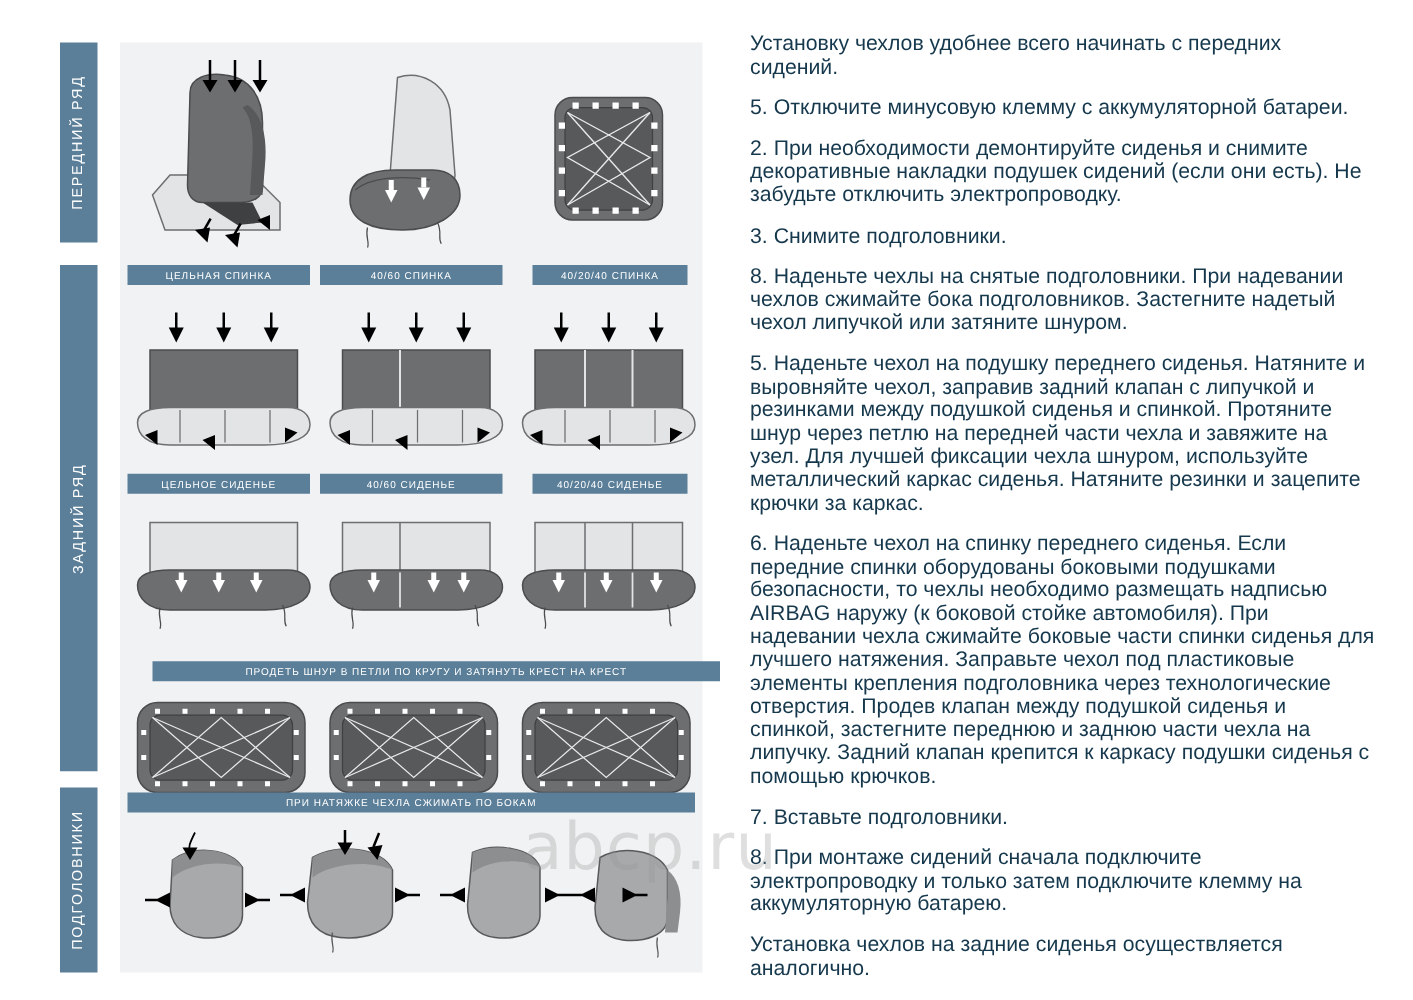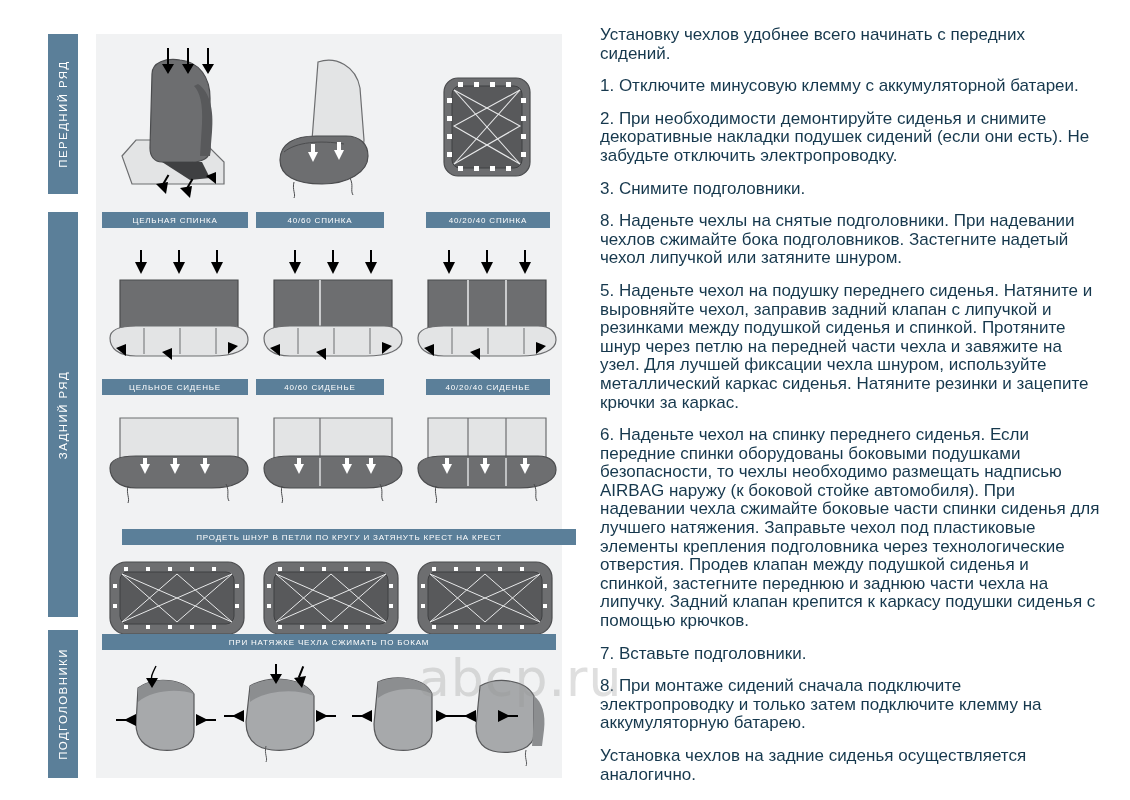--- a/index.html
+++ b/index.html
@@ -86,21 +86,21 @@
     background: #5b7f99;
     color: #fff;
     font-size: 8px;
     letter-spacing: 0.8px;
     display: flex;
     align-items: center;
     justify-content: center;
     box-sizing: border-box;
   }
   .seg1 { left: 0;     width: 146px; }
-  .seg2 { left: 154px; width: 128px; }
+  .seg2 { left: 154px; width: 146px; }
   .seg3 { left: 308px; width: 124px; margin-left: 16px; }
 
   .row {
     position: absolute;
     left: 6px;
     width: 454px;
   }
   .cell {
     position: absolute;
     top: 0;
@@ -544,21 +544,21 @@
             </g>
           </svg>
         </div>
       </div>
 
     </div>
   </div>
 
   <div class="right-panel">
     <p class="para">Установку чехлов удобнее всего начинать с передних сидений.</p>
-    <p class="para">1. Отключите минусовую клемму с аккумуляторной батареи.</p>
+    <p class="para">5. Отключите минусовую клемму с аккумуляторной батареи.</p>
     <p class="para">2. При необходимости демонтируйте сиденья и снимите декоративные накладки подушек сидений (если они есть). Не забудьте отключить электропроводку.</p>
     <p class="para">3. Снимите подголовники.</p>
     <p class="para">8. Наденьте чехлы на снятые подголовники. При надевании чехлов сжимайте бока подголовников. Застегните надетый чехол липучкой или затяните шнуром.</p>
     <p class="para">5. Наденьте чехол на подушку переднего сиденья. Натяните и выровняйте чехол, заправив задний клапан с липучкой и резинками между подушкой сиденья и спинкой. Протяните шнур через петлю на передней части чехла и завяжите на узел. Для лучшей фиксации чехла шнуром, используйте металлический каркас сиденья. Натяните резинки и зацепите крючки за каркас.</p>
     <p class="para">6. Наденьте чехол на спинку переднего сиденья. Если передние спинки оборудованы боковыми подушками безопасности, то чехлы необходимо размещать надписью AIRBAG наружу (к боковой стойке автомобиля). При надевании чехла сжимайте боковые части спинки сиденья для лучшего натяжения. Заправьте чехол под пластиковые элементы крепления подголовника через технологические отверстия. Продев клапан между подушкой сиденья и спинкой, застегните переднюю и заднюю части чехла на липучку. Задний клапан крепится к каркасу подушки сиденья с помощью крючков.</p>
     <p class="para">7. Вставьте подголовники.</p>
     <p class="para">8. При монтаже сидений сначала подключите электропроводку и только затем подключите клемму на аккумуляторную батарею.</p>
     <p class="para">Установка чехлов на задние сиденья осуществляется аналогично.</p>
   </div>
 

